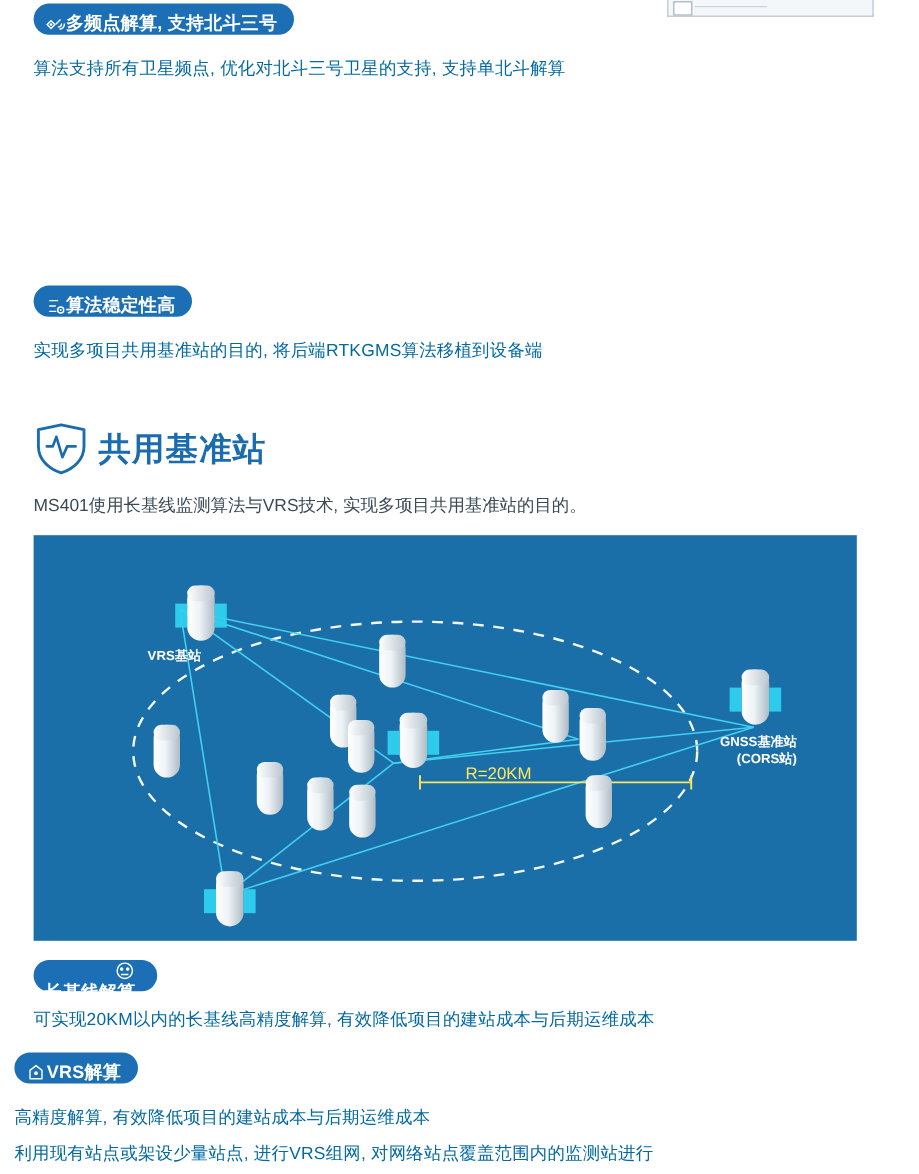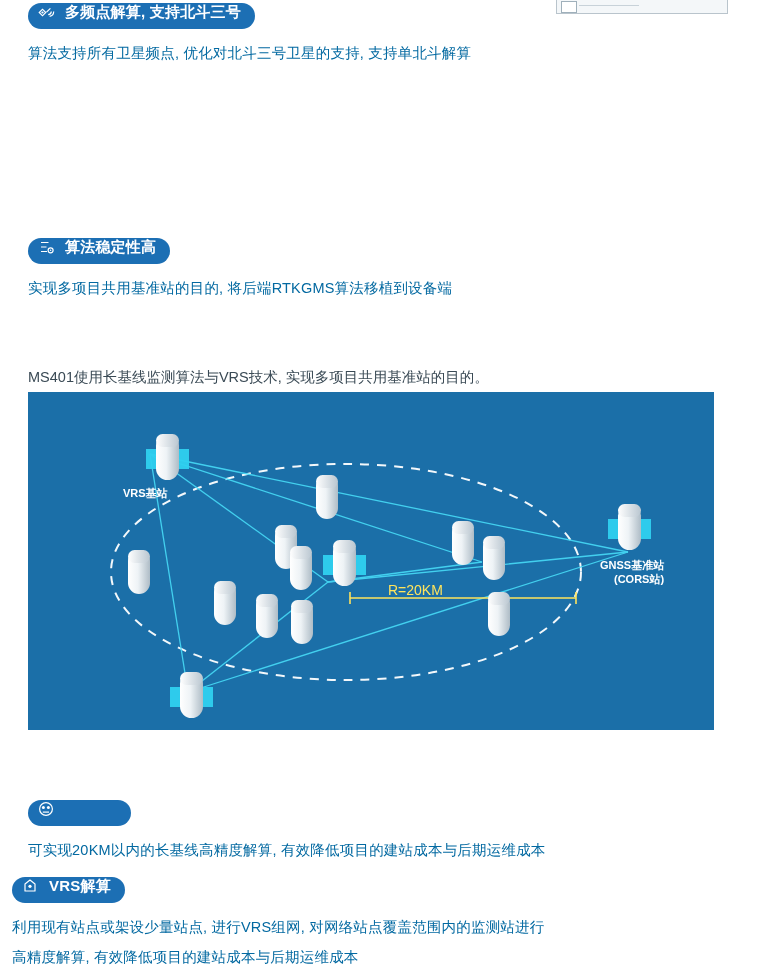--- a/index.html
+++ b/index.html
@@ -47,22 +47,22 @@
     left: 22px;
     top: 5px;
     width: 60px;
     height: 1px;
     background: #c8d2d9;
   }
 
   
   .pill {
     display: inline-flex;
-    align-items: flex-start;
-    gap: 10px;
+    align-items: flex-end;
+    gap: 0;
     height: 26px;
     padding: 0 14px 0 9px;
     border-radius: 13px;
     background: #1c6fb4;
     color: #ffffff;
     font-size: 15px;
     font-weight: bold;
     letter-spacing: 0.2px;
     white-space: nowrap;
   }
@@ -119,21 +119,21 @@
   }
   #sec-shared .lead {
     margin-top: 16px;
     font-size: 14.5px;
     color: #3a4a55;
   }
 
   
   .diagram {
     position: relative;
-    margin-top: 5px;
+    margin-top: 15px;
     width: 686px;
     height: 338px;
     background: #1b6fa8;
     overflow: hidden;
   }
   .diagram svg { position: absolute; left: 0; top: 0; }
   .diagram .label {
     position: absolute;
     color: #ffffff;
     font-size: 11px;
@@ -195,20 +195,29 @@
           <circle cx="13.6" cy="12.3" r="2.5" fill="none" stroke="#ffffff" stroke-width="1.2"></circle>
           <circle cx="13.6" cy="12.3" r="0.8" fill="#ffffff"></circle>
         </svg>
       </span>
       <span>算法稳定性高</span>
     </div>
     <div class="body-text">实现多项目共用基准站的目的, 将后端RTKGMS算法移植到设备端</div>
   </div>
 
   <div class="sec" id="sec-shared">
+    <div class="big-title">
+      <span class="shield">
+        <svg width="46" height="44" viewBox="0 0 46 44">
+          <path d="M4 6 L23 2 L42 6 L42 20 C42 31 33 39 23 42 C13 39 4 31 4 20 Z" fill="none" stroke="#1b6cae" stroke-width="2.4" stroke-linejoin="round"></path>
+          <path d="M11 20 L16 20 L19 12 L24 29 L28 20 L35 20" fill="none" stroke="#1b6cae" stroke-width="2.2" stroke-linecap="round" stroke-linejoin="round"></path>
+        </svg>
+      </span>
+      <span class="big-title-text">共用基准站</span>
+    </div>
 
     <div class="lead">MS401使用长基线监测算法与VRS技术, 实现多项目共用基准站的目的。</div>
 
     <div class="diagram">
       <svg width="686" height="338" viewBox="0 0 686 338">
         <defs>
           <linearGradient id="gStation" x1="0" y1="0" x2="1" y2="0">
             <stop offset="0%" stop-color="#ffffff"></stop>
             <stop offset="45%" stop-color="#eef3f6"></stop>
             <stop offset="100%" stop-color="#aebcc6"></stop>
@@ -333,17 +342,17 @@
   <div class="sec" id="sec-vrs">
     <div class="pill">
       <span class="pill-icon">
         <svg width="18" height="18" viewBox="0 0 18 18">
           <path d="M4 14 V7 L9 3 L14 7 V14 Z" fill="none" stroke="#ffffff" stroke-width="1.2" stroke-linejoin="round"></path>
           <circle cx="9" cy="9.3" r="1.6" fill="#ffffff"></circle>
         </svg>
       </span>
       <span>VRS解算</span>
     </div>
+    <div class="body-text">高精度解算, 有效降低项目的建站成本与后期运维成本</div>
     <div class="body-text">利用现有站点或架设少量站点, 进行VRS组网, 对网络站点覆盖范围内的监测站进行</div>
-    <div class="body-text">高精度解算, 有效降低项目的建站成本与后期运维成本</div>
   </div>
 
 </div>
 
 </body></html>

